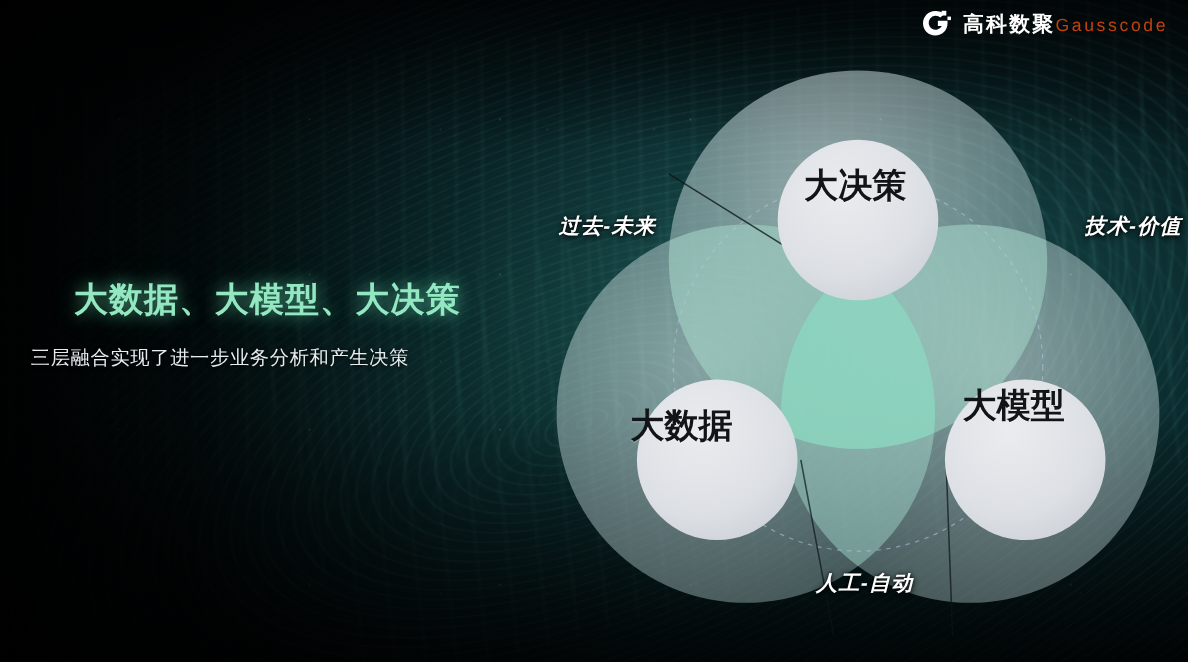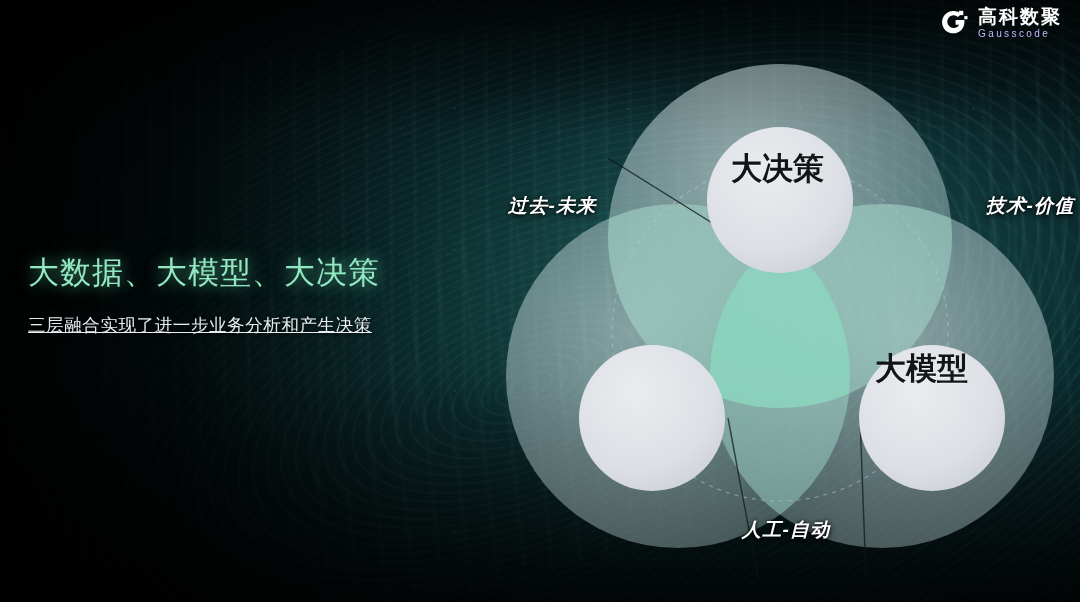--- a/index.html
+++ b/index.html
@@ -75,36 +75,37 @@
     background-image:
       radial-gradient(circle, rgba(180,235,228,.55) 0.7px, rgba(0,0,0,0) 1.1px),
       radial-gradient(circle, rgba(150,220,215,.4) 0.6px, rgba(0,0,0,0) 1px);
     background-size:173px 141px, 97px 211px;
     background-position:22px 38px, 61px 12px;
   }
 
   
   #logo{ position:absolute; right:18px; top:7px; display:flex; align-items:center; gap:9px; }
   #logo .mark{ width:30px; height:30px; display:block; }
-  #logo .words{ display:flex; flex-direction:column; line-height:1; }
+  #logo .words{ display:flex; flex-direction:row; line-height:1; }
   #logo .cn{ color:#fff; font-size:19px; font-weight:700; letter-spacing:2px; }
-  #logo .en{ color:#c4b5fd; font-size:10px; letter-spacing:2.4px; margin-top:3px; }
+  #logo .en{ color:#c2410c; font-size:16px; letter-spacing:2.4px; margin-top:3px; }
 
   
   #copy{ position:absolute; left:28px; top:252px; width:430px; }
   #headline{
-    font-size:31px; font-weight:400; letter-spacing:1px;
+    font-size:31px; font-weight:700; letter-spacing:1px;
     color:#93e8c2;
     text-shadow:0 0 14px rgba(110,225,180,.55), 0 0 30px rgba(90,210,170,.30);
+    text-align:center;
   }
   .sub{
     color:#e8eef0; font-size:17.5px; letter-spacing:.6px; font-weight:400;
     text-shadow:0 1px 4px rgba(0,0,0,.9);
   }
-  #sub1{ margin-top:19px;text-decoration:underline; }
+  #sub1{ margin-top:19px; }
   #sub2{ margin-top:17px; }
 
   
   #venn{ position:absolute; left:500px; top:18px; width:560px; height:560px; }
   #venn svg{ position:absolute; inset:0; width:100%; height:100%; }
 
   .axis-label{
     position:absolute; color:#ffffff; font-size:19px; font-weight:700;
     letter-spacing:1.2px; text-shadow:0 2px 6px rgba(0,0,0,.95), 0 0 3px rgba(0,0,0,.8);
     white-space:nowrap;
@@ -214,19 +215,20 @@
       <line x1="360" y1="400" x2="366" y2="560" stroke="#0d1417" stroke-opacity=".70" stroke-width="1.4"></line>
 
       <circle cx="280" cy="182" r="73" fill="url(#gCore)"></circle>
       <circle cx="152" cy="400" r="73" fill="url(#gCore)"></circle>
       <circle cx="432" cy="400" r="73" fill="url(#gCore)"></circle>
     </svg>
 
   </div>
 
   <span class="core-label" id="core-top">大决策</span>
+  <span class="core-label" id="core-left">大数据</span>
   <span class="core-label" id="core-right">大模型</span>
 
   <span class="axis-label" id="lbl-left">过去-未来</span>
   <span class="axis-label" id="lbl-right">技术-价值</span>
   <span class="axis-label" id="lbl-bottom">人工-自动</span>
 
 </div>
 
 </body></html>

